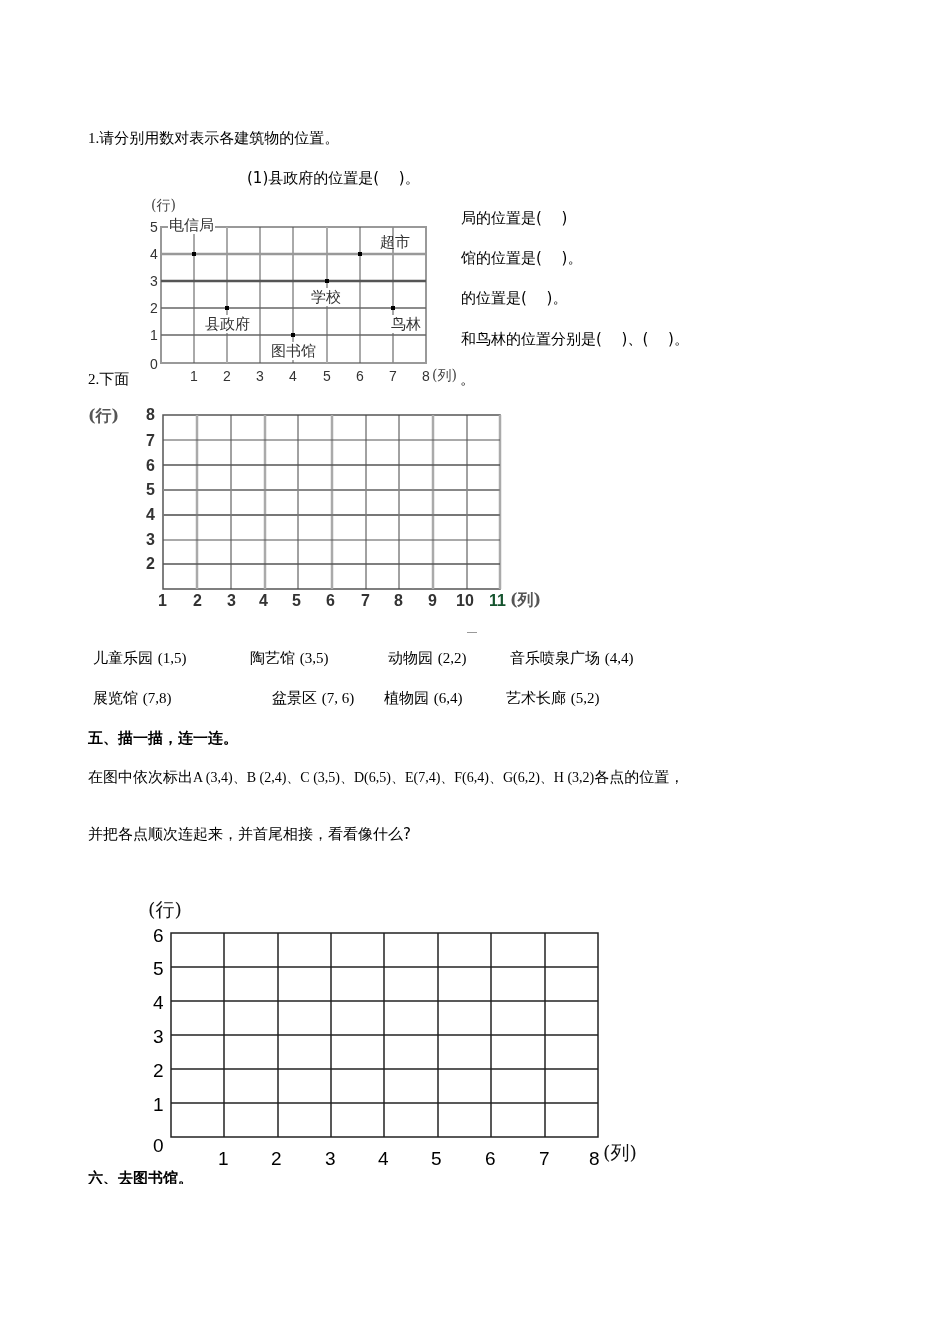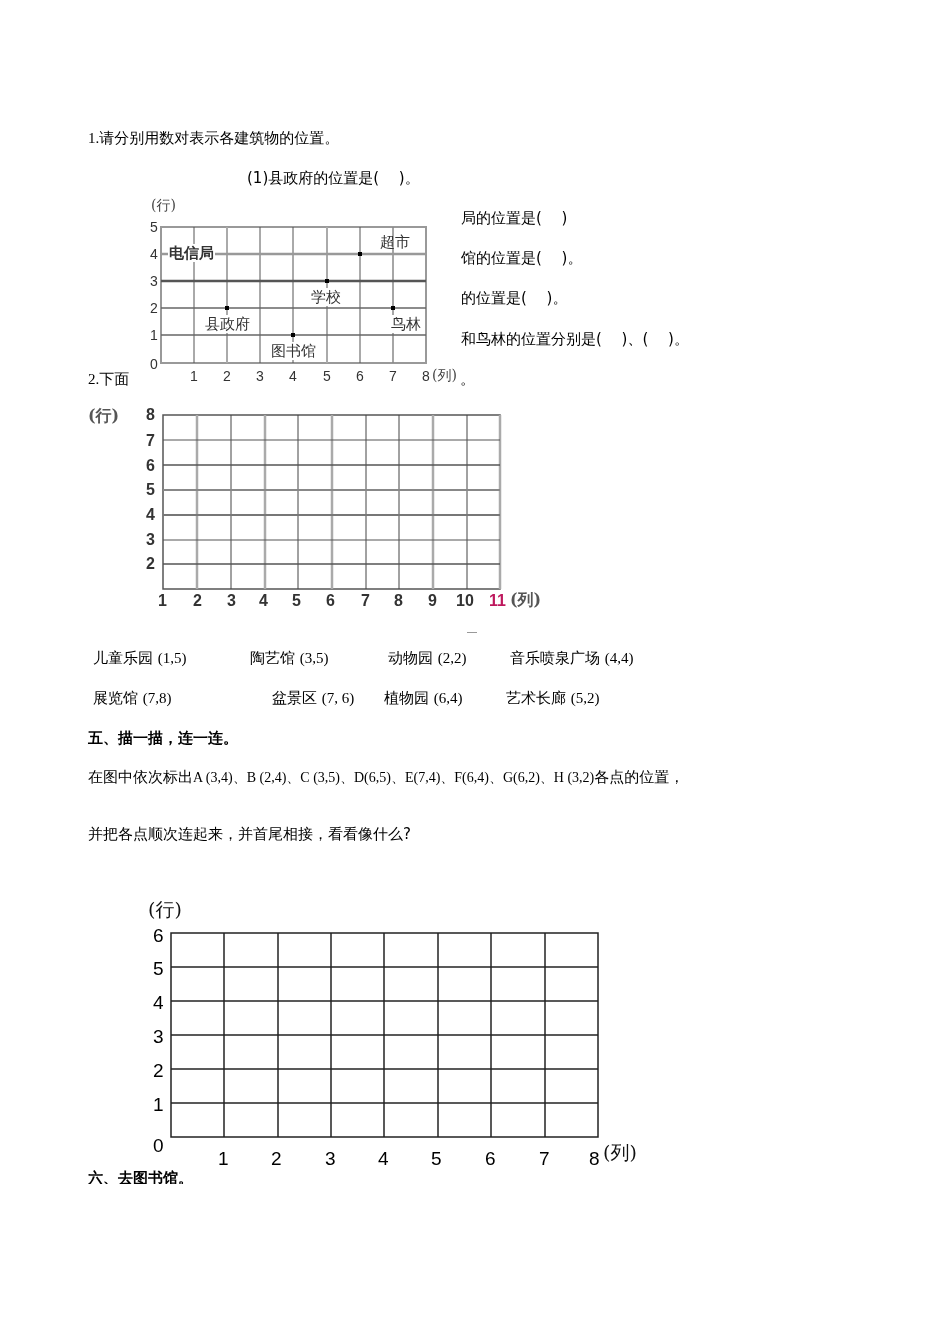--- a/index.html
+++ b/index.html
@@ -64,21 +64,21 @@
   <div class="tick" style="left:190px; top:368px; font-size:14px; color:#333;">1</div>
   <div class="tick" style="left:223px; top:368px; font-size:14px; color:#333;">2</div>
   <div class="tick" style="left:256px; top:368px; font-size:14px; color:#333;">3</div>
   <div class="tick" style="left:289px; top:368px; font-size:14px; color:#333;">4</div>
   <div class="tick" style="left:323px; top:368px; font-size:14px; color:#333;">5</div>
   <div class="tick" style="left:356px; top:368px; font-size:14px; color:#333;">6</div>
   <div class="tick" style="left:389px; top:368px; font-size:14px; color:#333;">7</div>
   <div class="tick" style="left:422px; top:368px; font-size:14px; color:#333;">8</div>
   <div class="chart-label" style="left:431px; top:366px; font-size:14px; color:#444; background:transparent;">(列)</div>
 
-  <div class="chart-label" style="left:168px; top:244px;font-weight:bold;">电信局</div>
+  <div class="chart-label" style="left:168px; top:216px;">电信局</div>
   <div class="chart-label" style="left:204px; top:315px;">县政府</div>
   <div class="chart-label" style="left:270px; top:342px;">图书馆</div>
   <div class="chart-label" style="left:310px; top:288px;">学校</div>
   <div class="chart-label" style="left:379px; top:233px; background:transparent;">超市</div>
   <div class="chart-label" style="left:390px; top:315px;">鸟林</div>
 </div>
 
 <div class="abs txt" style="left:461px; top:206px;">局的位置是(　 )</div>
 <div class="abs txt" style="left:461px; top:246px;">馆的位置是(　 )。</div>
 <div class="abs txt" style="left:461px; top:286px;">的位置是(　 )。</div>
@@ -124,21 +124,21 @@
   <div class="tick" style="left:158px; top:592px; font-size:16px; font-weight:bold; color:#333;">1</div>
   <div class="tick" style="left:193px; top:592px; font-size:16px; font-weight:bold; color:#333;">2</div>
   <div class="tick" style="left:227px; top:592px; font-size:16px; font-weight:bold; color:#333;">3</div>
   <div class="tick" style="left:259px; top:592px; font-size:16px; font-weight:bold; color:#333;">4</div>
   <div class="tick" style="left:292px; top:592px; font-size:16px; font-weight:bold; color:#333;">5</div>
   <div class="tick" style="left:326px; top:592px; font-size:16px; font-weight:bold; color:#333;">6</div>
   <div class="tick" style="left:361px; top:592px; font-size:16px; font-weight:bold; color:#333;">7</div>
   <div class="tick" style="left:394px; top:592px; font-size:16px; font-weight:bold; color:#333;">8</div>
   <div class="tick" style="left:428px; top:592px; font-size:16px; font-weight:bold; color:#333;">9</div>
   <div class="tick" style="left:456px; top:592px; font-size:16px; font-weight:bold; color:#333;">10</div>
-  <div class="tick" style="left:489px; top:592px; font-size:16px; font-weight:bold; color:#be185d;">11</div>
+  <div class="tick" style="left:489px; top:592px; font-size:16px; font-weight:bold; color:#14532d;">11</div>
   <div class="abs" style="left:510px; top:590px; font-size:16px; font-weight:bold; color:#555; font-family:'DejaVu Serif', serif;">(列)</div>
   <div class="abs" style="left:467px; top:632px; width:10px; height:1px; background:#999;"></div>
 </div>
 
 <div class="abs txt" style="left:93px; top:646px;"><span>儿童乐园</span> <span class="serif">(1,5)</span></div>
 <div class="abs txt" style="left:250px; top:646px;"><span>陶艺馆</span> <span class="serif">(3,5)</span></div>
 <div class="abs txt" style="left:388px; top:646px;"><span>动物园</span> <span class="serif">(2,2)</span></div>
 <div class="abs txt" style="left:510px; top:646px;"><span>音乐喷泉广场</span> <span class="serif">(4,4)</span></div>
 
 <div class="abs txt" style="left:93px; top:686px;"><span>展览馆</span> <span class="serif">(7,8)</span></div>

